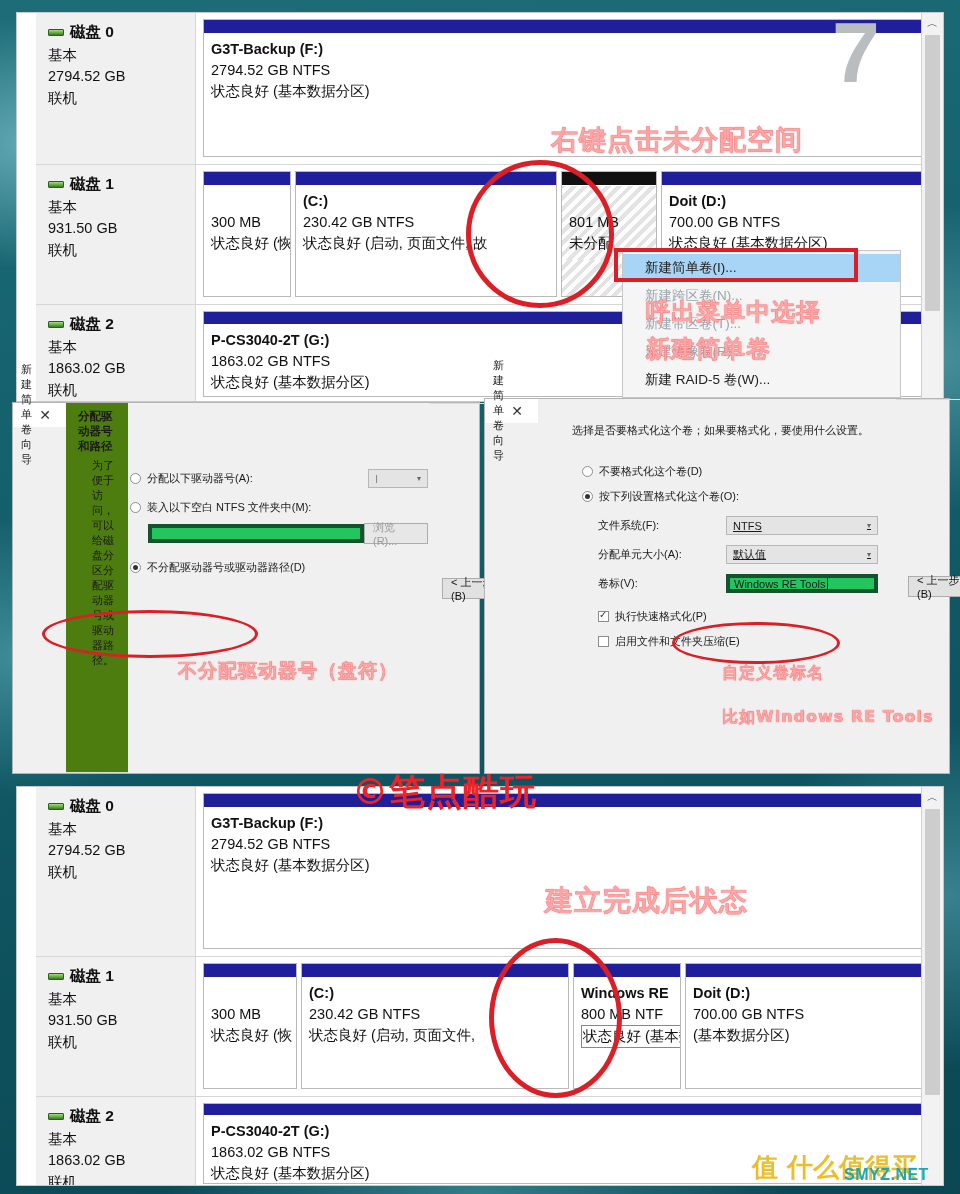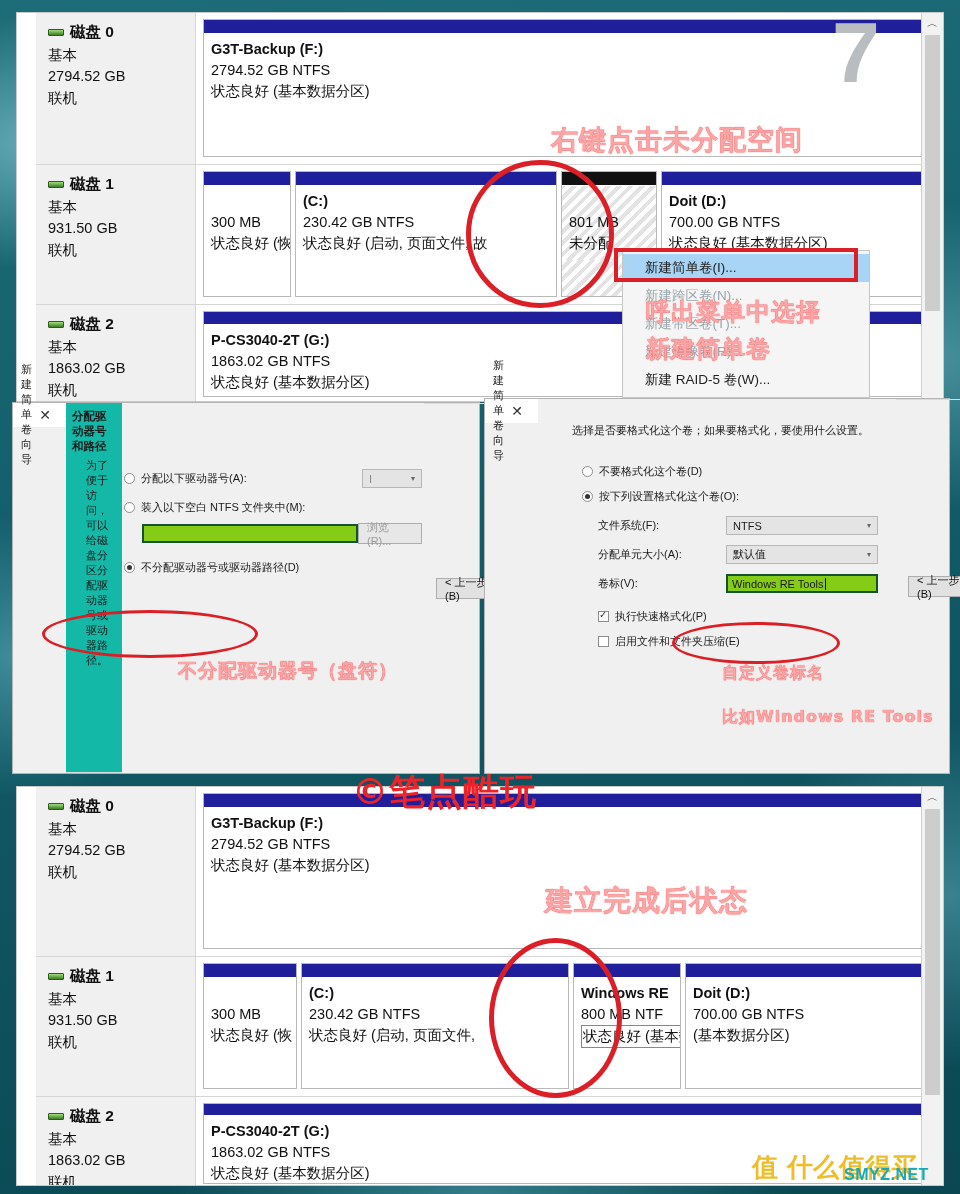--- a/index.html
+++ b/index.html
@@ -83,21 +83,21 @@
     display:flex; 
   }
   .dlg-title {
     height:24px; background:#fff; display:flex; align-items:center;
     padding:0 8px; font-size:11px; color:#222;
     border-bottom:1px solid #fff;
   }
   .dlg-title .t { flex:1; }
   .dlg-close { width:26px; text-align:center; font-size:14px; color:#333; line-height:1; cursor:default;}
   .dlg-banner {
-    background:#14b8a6; padding:6px 14px 12px 6px; border-bottom:1px solid #dcdcdc;
+    background:#4d7c0f; padding:6px 14px 12px 12px; border-bottom:1px solid #dcdcdc;
   }
   .dlg-banner .h { font-weight:bold; font-size:11.5px; margin-bottom:4px; }
   .dlg-banner .s { padding-left:14px; font-size:11px; }
   .dlg-content { flex:1; padding:14px 2px; position:relative; }
   .dlg-foot {
     border-top:1px solid #dcdcdc; padding:1px 12px;
     display:flex; justify-content:flex-end; gap:10px; align-items:center;
   }
   .btn {
     min-width:62px; height:21px; padding:0 8px;
@@ -114,30 +114,30 @@
     content:""; position:absolute; left:2px; top:2px; width:5px;height:5px;
     background:#333; border-radius:50%;
   }
   .cbox {
     width:11px;height:11px;border:1px solid #8d8d8d;background:#fff;
     display:inline-block; position:relative; flex:0 0 11px;
   }
   .cbox.on::after{
     content:"✓"; position:absolute; left:0px; top:-3px; font-size:10px; color:#333;
   }
-  .inputbox { background:#84cc16; border:2px solid #14532d; height:19px; }
+  .inputbox { background:#22c55e; border:4px solid #14532d; height:19px; }
   .combo {
     background:#e4e4e4; border:1px solid #b7b7b7; height:19px;
     display:flex; align-items:center; padding:0 6px; font-size:11px; position:relative;
   }
   .combo .cv { flex:1; }
   .combo .ar { font-size:8px; color:#666; }
   .fld-row { display:flex; align-items:center; margin-bottom:10px; font-size:11px; }
   .fld-label { width:128px; flex:0 0 128px; }
-  .fld-ctl { width:152px; flex:0 0 152px; }
+  .fld-ctl { width:152px; flex:0 0 152px;text-decoration:underline; }
 
   
   .ann {
     position:absolute; color:#fca5a5; font-weight:bold;
     font-family:"DejaVu Sans","Liberation Sans",sans-serif;
     white-space:nowrap; letter-spacing:1px;
     text-shadow: 0 0 1px #ec1c24;
   }
   .ellipse {
     position:absolute; border:5px solid #dc1f26; border-radius:50%;
@@ -158,21 +158,21 @@
     position:absolute; color:#eab308; font-size:26px; font-weight:bold; opacity:.85;
     font-family:"DejaVu Sans",sans-serif;
   }
   .wm-smyz {
     position:absolute; color:#17a9b8; font-size:16px; font-weight:bold;
     font-family:"Liberation Sans",sans-serif; letter-spacing:.5px;
   }
   
   .ctxmenu {
     position:absolute; background:#f5f5f5; border:1px solid #c6c6c6;
-    font-size:13.5px; color:#222; padding:3px 0; width:248px;
+    font-size:13.5px; color:#222; padding:3px 0; width:279px;
   }
   .ctxmenu .mi { padding:5px 10px 5px 22px; white-space:nowrap; }
   .ctxmenu .mi.sel { background:#a8d5f5; }
   .ctxmenu .mi.faded { color:#9aa6ad; }
 </style>
 </head>
 <body>
 
 <div id="bg"></div>
 

